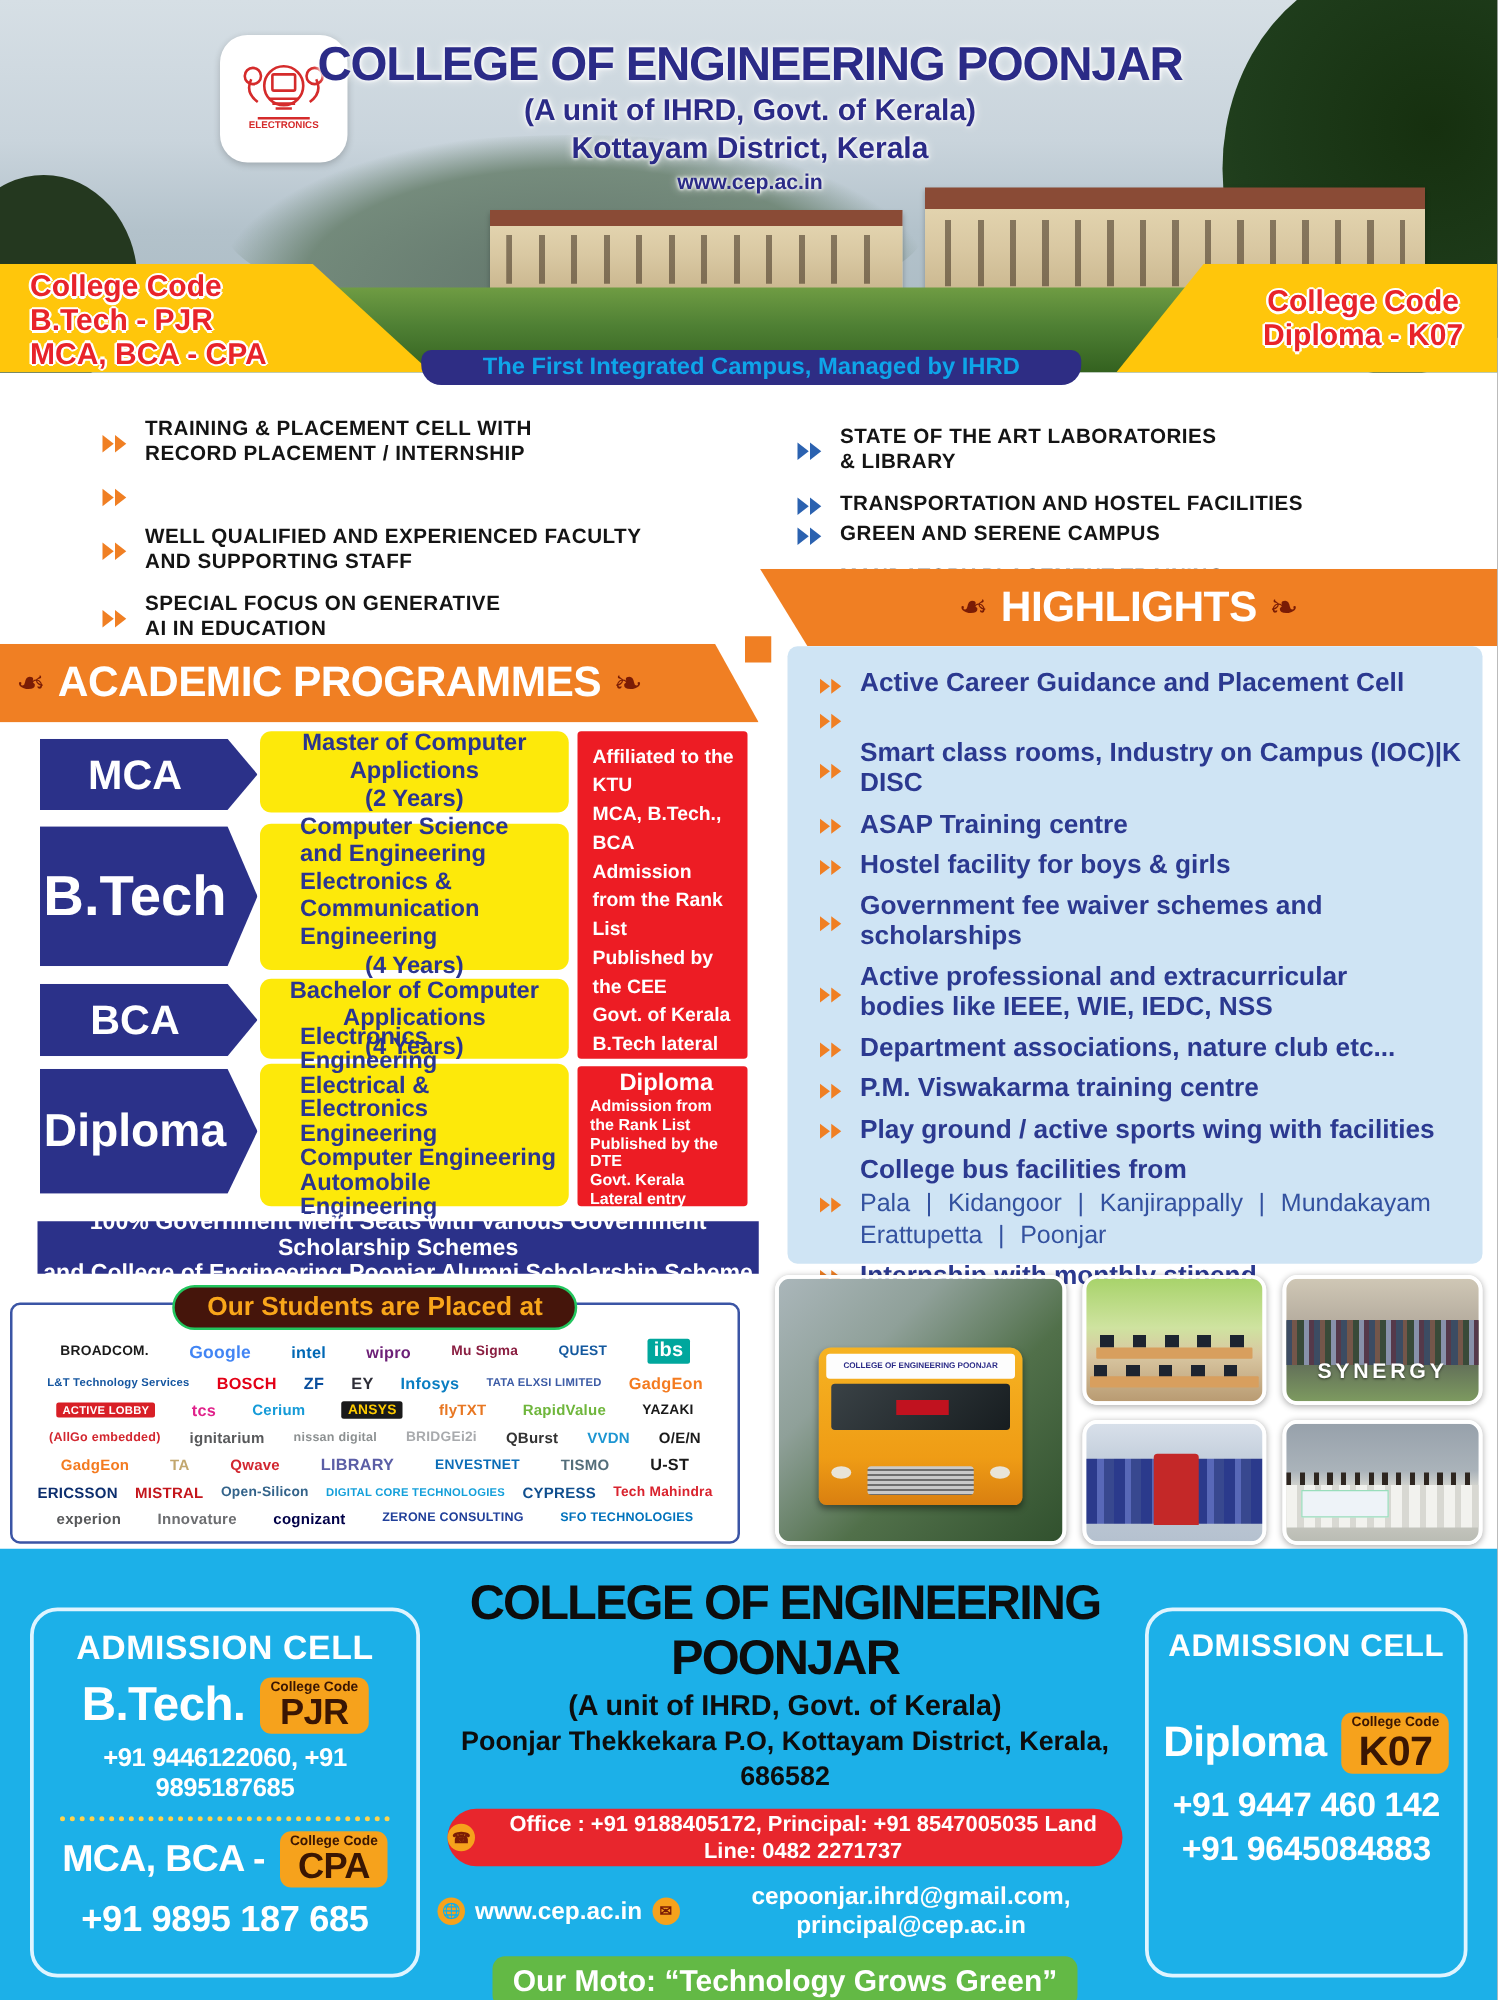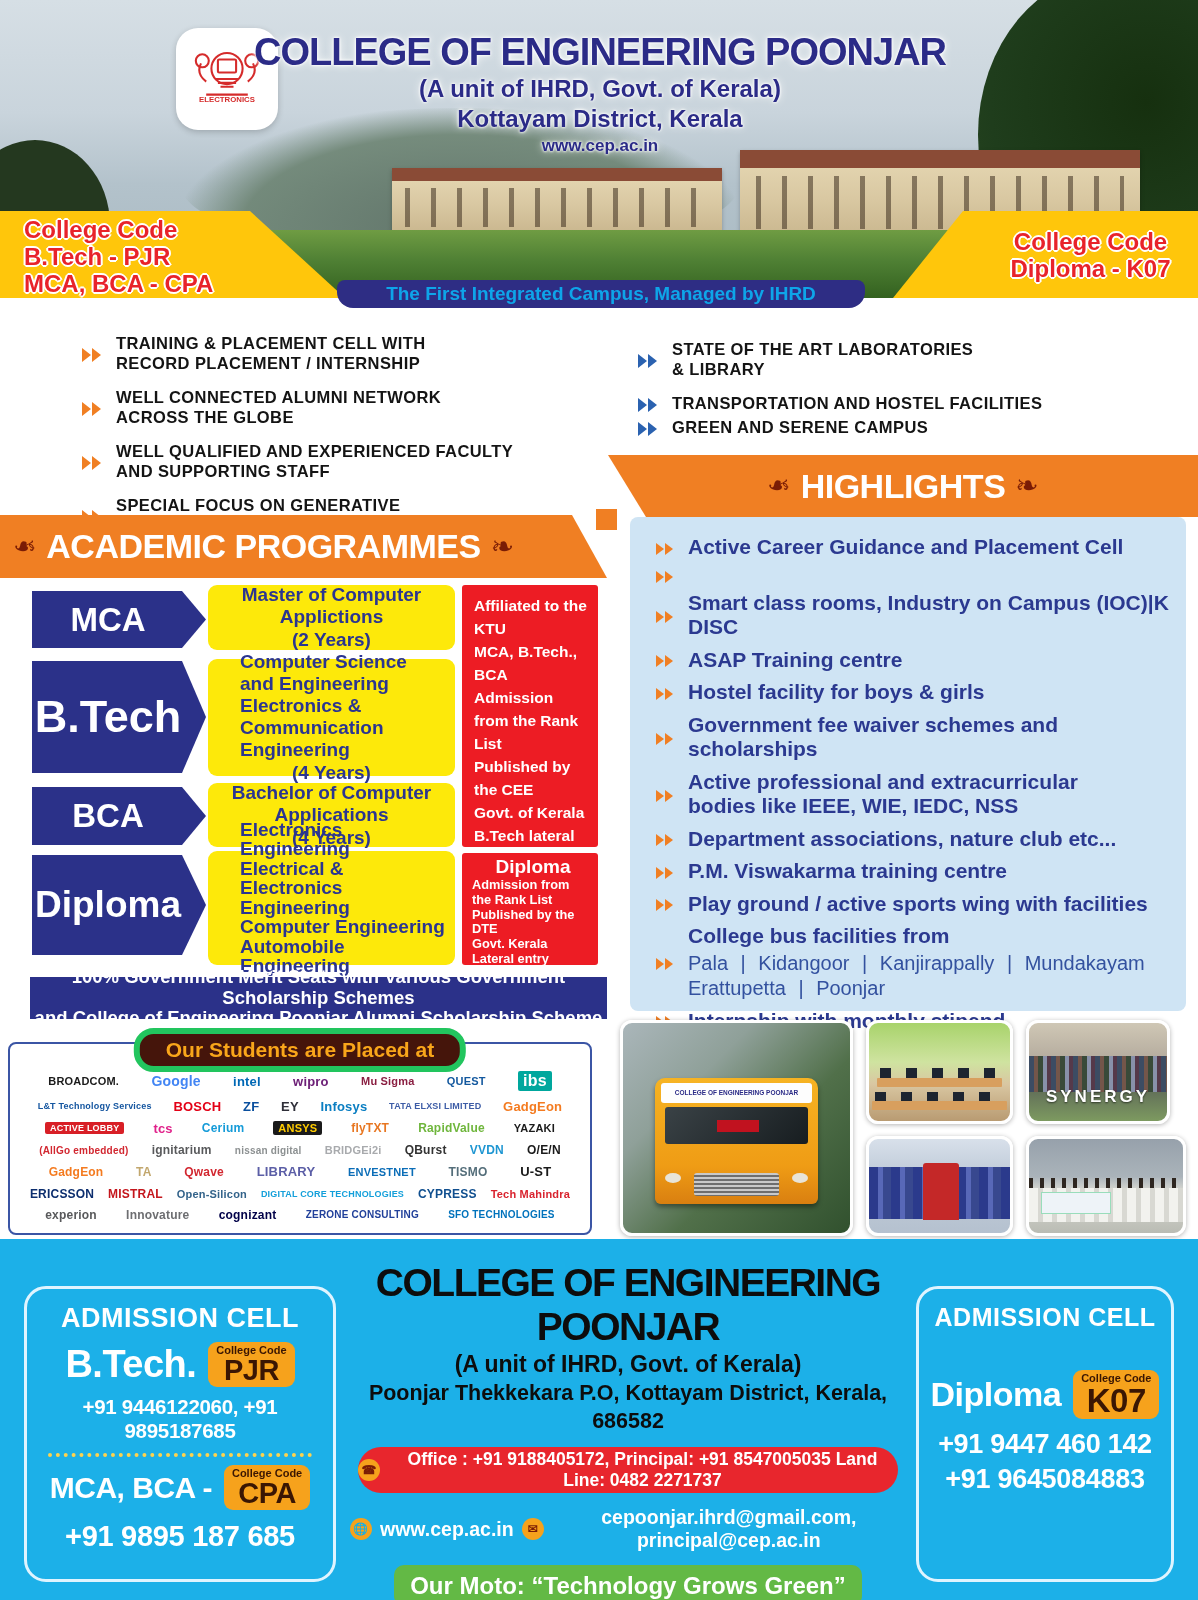--- a/index.html
+++ b/index.html
@@ -84,42 +84,42 @@
   .redpanel{position:absolute;left:462px;width:136px;background:#ed1c24;color:#fff;box-sizing:border-box;border-radius:3px;}
   .red1{top:585px;height:262px;font-size:15.5px;font-weight:800;line-height:23px;padding:9px 4px 0 12px;}
   .red2{top:853px;height:112px;padding:3px 4px 0 10px;}
   .red2 .rt{font-size:19px;font-weight:800;text-align:center;line-height:22px;}
   .red2 .rb{font-size:12.8px;font-weight:800;line-height:14.8px;}
   .merit{position:absolute;left:30px;top:977px;width:577px;height:42px;background:#2b3189;color:#fff;
     display:flex;align-items:center;justify-content:center;text-align:center;font-size:18.5px;font-weight:800;line-height:20.5px;}
   
   .pbox{position:absolute;left:8px;top:1042px;width:584px;height:193px;background:#fff;border:2px solid #3b55a5;border-radius:8px;box-sizing:border-box;}
   .ppill{position:absolute;left:50%;top:-16px;transform:translateX(-50%);background:#45150b;color:#f9a61a;
-    font-size:21px;font-weight:800;padding:4px 26px;border-radius:20px;white-space:nowrap;border:6px solid #22c55e;}
+    font-size:21px;font-weight:800;padding:4px 26px;border-radius:20px;white-space:nowrap;border:2px solid #22c55e;}
   .logo-wall{position:absolute;inset:20px 6px 4px 6px;display:flex;flex-direction:column;justify-content:space-evenly;}
   .logo-row{display:flex;justify-content:space-evenly;align-items:center;}
   .logo{font-size:11px;font-weight:800;white-space:nowrap;letter-spacing:.2px;}
   
   .photo{position:absolute;border:3px solid #fff;border-radius:12px;box-shadow:0 1px 5px rgba(0,0,0,.3);overflow:hidden;box-sizing:border-box;}
   .ph-bus{left:620px;top:1020px;width:233px;height:216px;
     background:linear-gradient(135deg,#aab6ba 0%,#8fa099 30%,#51704a 60%,#31512e 100%);}
   .bus-body{position:absolute;left:14%;top:26%;width:72%;height:60%;background:linear-gradient(180deg,#f6b322 0%,#ef9c15 70%,#d97f10 100%);border-radius:10px 10px 6px 6px;box-shadow:0 3px 5px rgba(0,0,0,.4);}
   .bus-banner{position:absolute;left:4%;top:4%;width:92%;height:16%;background:#fdfdfd;border-radius:3px;
     display:flex;align-items:center;justify-content:center;color:#2b2b87;font-size:6.5px;font-weight:800;white-space:nowrap;}
   .bus-glass{position:absolute;left:6%;top:23%;width:88%;height:30%;background:linear-gradient(135deg,#3a4246,#171d20);border-radius:3px;}
   .bus-board{position:absolute;left:38%;top:34%;width:26%;height:9%;background:#c1121f;}
   .bus-grill{position:absolute;left:24%;bottom:6%;width:52%;height:18%;
     background:repeating-linear-gradient(180deg,#c9c9c9 0 2px,#6e6e6e 2px 4px);border-radius:3px;}
   .bus-lite{position:absolute;bottom:16%;width:10%;height:8%;background:#e8e4d8;border-radius:50%;}
   .bus-lite.l{left:6%;} .bus-lite.r{right:6%;}
   .ph-lab{left:866px;top:1020px;width:147px;height:104px;
     background:linear-gradient(180deg,#a8d36b 0%,#cfe3a0 40%,#d9c7a2 62%,#b99b72 100%);}
   .desk{position:absolute;height:9px;background:#d89f5e;border-radius:1px;}
   .mon{position:absolute;height:10px;background:repeating-linear-gradient(90deg,#1d2430 0 11px,transparent 11px 26px);}
-  .ph-syn{left:1026px;top:1020px;width:144px;height:104px;
+  .ph-syn{left:1026px;top:1020px;width:160px;height:104px;
     background:linear-gradient(180deg,#cfc7b5 0%,#b7aea0 34%,#6b7260 35%,#5c6657 62%,#7d9a60 100%);}
   .crowd{position:absolute;left:0;right:0;top:34%;height:36%;
     background:repeating-linear-gradient(90deg,#3c4c63 0 5px,#74564a 5px 9px,#394a39 9px 14px,#8891aa 14px 18px,#55394a 18px 22px);}
   .syn-txt{position:absolute;left:0;right:0;bottom:14%;text-align:center;color:#fff;font-weight:800;font-size:17px;letter-spacing:3px;text-shadow:0 1px 2px rgba(0,0,0,.6);}
   .ph-grad{left:866px;top:1136px;width:147px;height:100px;
     background:linear-gradient(180deg,#d8e0ea 0%,#c4cfdc 30%,#b5c1cf 100%);}
   .gowns{position:absolute;left:0;right:0;top:30%;height:55%;
     background:repeating-linear-gradient(90deg,#2b3a8c 0 9px,#5868b8 9px 14px,#38488f 14px 22px);}
   .gown-red{position:absolute;left:38%;top:26%;width:26%;height:60%;background:#c42828;border-radius:3px 3px 0 0;}
   .ph-rally{left:1026px;top:1136px;width:160px;height:100px;
@@ -220,22 +220,20 @@
           <i></i>
         </span>
       <span class="ftext pre">TRAINING &amp; PLACEMENT CELL WITH
 RECORD PLACEMENT / INTERNSHIP</span>
     </div>
     <div class="feat">
       <span class="chev o">
           <i></i>
           <i></i>
         </span>
-      <span class="ftext pre">WELL CONNECTED ALUMNI NETWORK
-ACROSS THE GLOBE</span>
     </div>
     <div class="feat">
       <span class="chev o">
           <i></i>
           <i></i>
         </span>
       <span class="ftext pre">WELL QUALIFIED AND EXPERIENCED FACULTY
 AND SUPPORTING STAFF</span>
     </div>
     <div class="feat">

